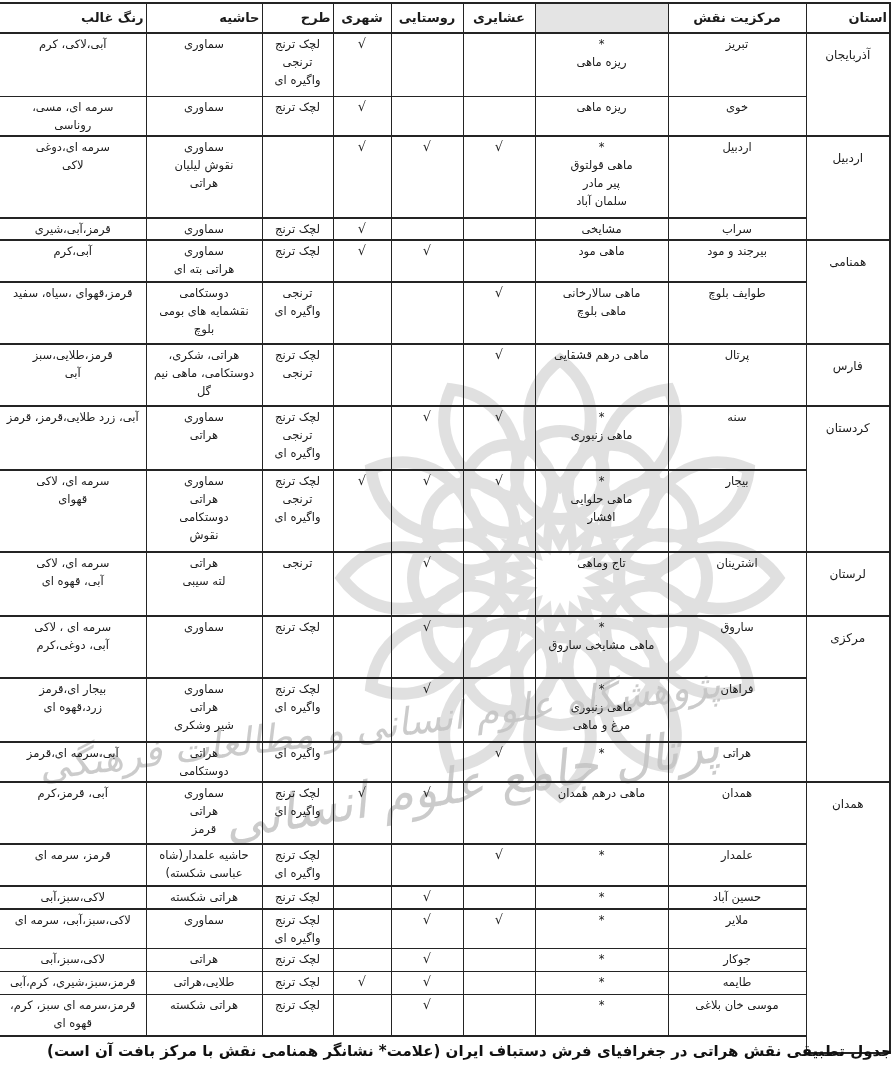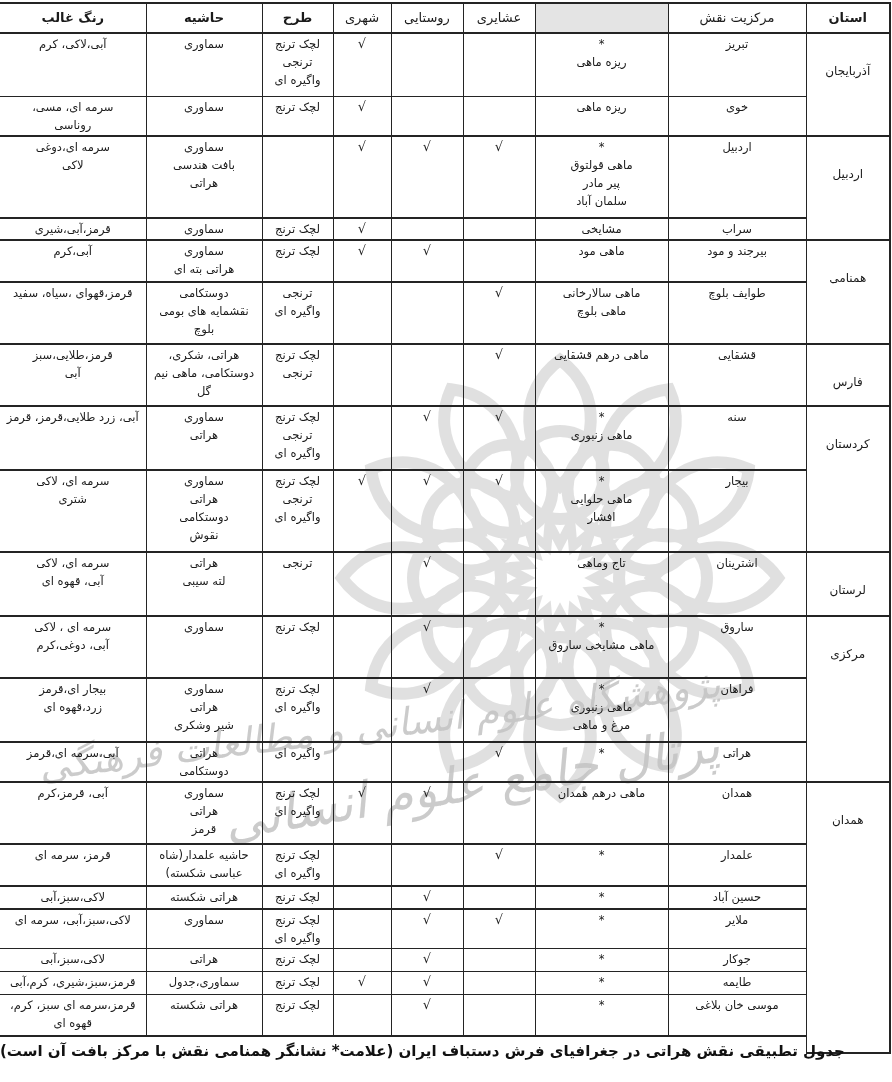--- a/index.html
+++ b/index.html
@@ -13,33 +13,33 @@
   .wm-t1{left:222px;top:692px;width:500px;font-size:38px;transform:rotate(-7deg);letter-spacing:1px;text-align:center;}
   .wm-t2{left:252px;top:752px;width:470px;font-size:50px;transform:rotate(-9deg);text-align:center;}
   
   table.main{position:absolute;top:2px;right:1px;z-index:1;border-collapse:collapse;
              table-layout:fixed;width:891px;direction:rtl;background:transparent;}
   th,td{border:1px solid #242424;vertical-align:top;text-align:center;
         padding:1px 1px;overflow:hidden;background:transparent;
         font-size:11.5px;line-height:18px;}
   thead tr{height:30px;}
   thead th{border-top:2px solid #242424;border-bottom:2px solid #242424;
-           font-size:13px;font-weight:normal;vertical-align:middle;padding:2px;}
-  th.b{font-weight:bold;}
+           font-size:13px;font-weight:bold;vertical-align:middle;padding:2px;}
+  th.b{font-weight:bold;text-align:right;}
   th.th-blank{background:#e4e4e4;}
   th:first-child,td.col-ostan{border-right:2px solid #242424;}
   th:last-child,td.col-rang{border-left:2px solid #242424;}
   tr.thick td{border-top:2px solid #242424;}
-  td.col-ostan{padding-top:28px;font-size:12px;}
+  td.col-ostan{padding-top:12px;font-size:12px;}
   td.ext{border:none;border-top:2px solid #242424;}
   .ln{display:block;}
   .chk{font-size:13px;}
   
   .caption{position:absolute;top:1042px;left:0;width:100%;z-index:1;direction:rtl;
-           text-align:left;font-size:15px;font-weight:bold;color:#111;}
+           text-align:right;font-size:15px;font-weight:bold;color:#111;}
 </style>
 </head>
 <body>
 
 <div class="page">
 
   <div class="wm">
     <svg width="460" height="460" viewBox="-230 -230 460 460">
       <g id="rosette" fill="none" stroke="#9b9b9b" stroke-width="12">
           <path d="M0,-92 C38,-128 44,-186 0,-218 C-44,-186 -38,-128 0,-92 Z" transform="rotate(0)"></path>
@@ -148,21 +148,21 @@
             <div class="ln">ماهی قولتوق</div>
             <div class="ln">پیر مادر</div>
             <div class="ln">سلمان آباد</div>
           </td>
           <td class="chk">√</td>
           <td class="chk">√</td>
           <td class="chk">√</td>
           <td></td>
           <td>
             <div class="ln">سماوری</div>
-            <div class="ln">بافت هندسی</div>
+            <div class="ln">نقوش لیلیان</div>
             <div class="ln">هراتی</div>
           </td>
           <td class="col-rang">
             <div class="ln">سرمه ای،دوغی</div>
             <div class="ln">لاکی</div>
           </td>
         </tr>
         <tr class="thick" style="height: 22px;">
           <td>سراب</td>
           <td>
@@ -218,21 +218,21 @@
             <div class="ln">دوستکامی</div>
             <div class="ln">نقشمایه های بومی</div>
             <div class="ln">بلوچ</div>
           </td>
           <td class="col-rang">
             <div class="ln">قرمز،قهوای ،سیاه، سفید</div>
           </td>
         </tr>
         <tr class="thick" style="height: 62px;">
           <td class="col-ostan" rowspan="1">فارس</td>
-          <td>قشقایی</td>
+          <td>پرتال</td>
           <td>
             <div class="ln">ماهی درهم قشقایی</div>
           </td>
           <td class="chk">√</td>
           <td class="chk"></td>
           <td class="chk"></td>
           <td>
             <div class="ln">لچک ترنج</div>
             <div class="ln">ترنجی</div>
           </td>
@@ -285,21 +285,21 @@
             <div class="ln">واگیره ای</div>
           </td>
           <td>
             <div class="ln">سماوری</div>
             <div class="ln">هراتی</div>
             <div class="ln">دوستکامی</div>
             <div class="ln">نقوش</div>
           </td>
           <td class="col-rang">
             <div class="ln">سرمه ای، لاکی</div>
-            <div class="ln">شتری</div>
+            <div class="ln">قهوای</div>
           </td>
         </tr>
         <tr class="thick" style="height: 64px;">
           <td class="col-ostan" rowspan="1">لرستان</td>
           <td>اشترینان</td>
           <td>
             <div class="ln">تاج وماهی</div>
           </td>
           <td class="chk"></td>
           <td class="chk">√</td>
@@ -482,21 +482,21 @@
           <td>
             <div class="ln">*</div>
           </td>
           <td class="chk"></td>
           <td class="chk">√</td>
           <td class="chk">√</td>
           <td>
             <div class="ln">لچک ترنج</div>
           </td>
           <td>
-            <div class="ln">سماوری،جدول</div>
+            <div class="ln">طلایی،هراتی</div>
           </td>
           <td class="col-rang">
             <div class="ln">قرمز،سبز،شیری، کرم،آبی</div>
           </td>
         </tr>
         <tr style="height: 42px;">
           <td>موسی خان بلاغی</td>
           <td>
             <div class="ln">*</div>
           </td>

